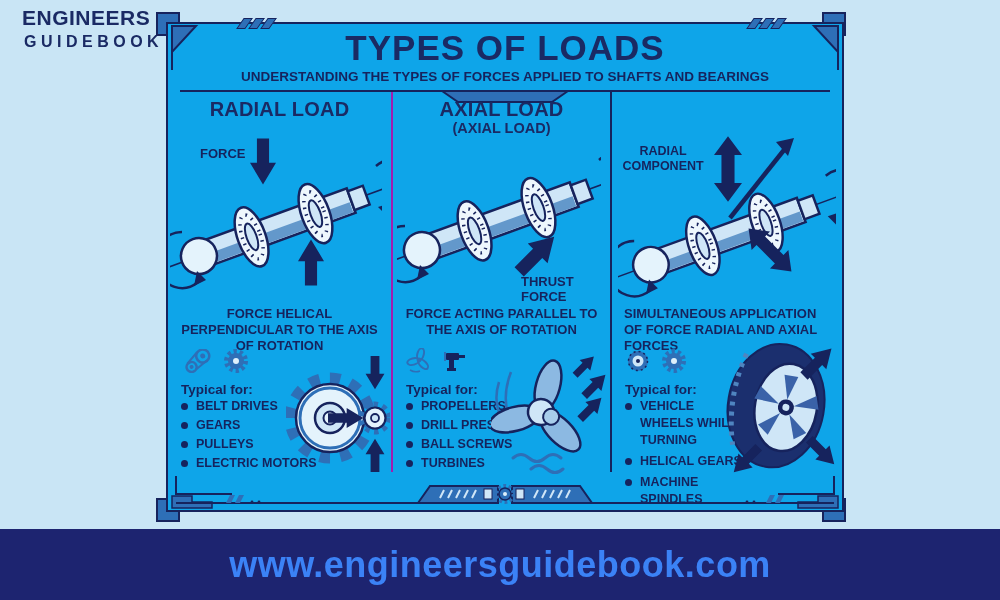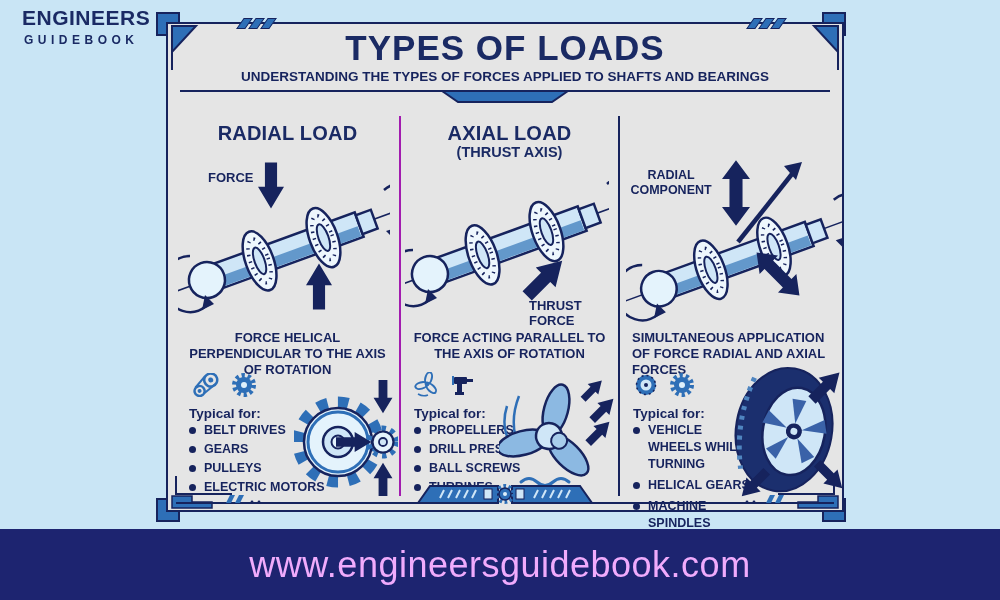--- a/index.html
+++ b/index.html
@@ -5,43 +5,43 @@
   html,body{margin:0;padding:0;}
   body{
     width:1000px;height:600px;position:relative;overflow:hidden;
     background:#c9e5f5;
     font-family:"Liberation Sans",sans-serif;
     color:#16235d;
   }
   
   .brand{position:absolute;left:22px;top:6px;}
   .brand .l1{font-size:21px;font-weight:800;letter-spacing:.5px;color:#1a2a64;}
-  .brand .l2{font-size:12px;font-weight:700;letter-spacing:4.5px;color:#1a2a64;margin-top:3px;margin-left:2px;}
+  .brand .l2{font-size:16px;font-weight:700;letter-spacing:4.5px;color:#1a2a64;margin-top:3px;margin-left:2px;}
   
   .tab{position:absolute;width:20px;height:20px;background:#2e6fb7;border:2px solid #16235d;z-index:1;}
   
   .card{
     position:absolute;left:166px;top:22px;width:678px;height:490px;
-    background:#e5e5e5;border:2px solid #16235d;box-sizing:border-box;z-index:2;
+    background:#0ea5e9;border:2px solid #16235d;box-sizing:border-box;z-index:2;
   }
   .corner{position:absolute;}
   .corner.tl{left:0;top:0;}
   .corner.tr{right:0;top:0;}
   .slashes{position:absolute;top:-6px;display:flex;gap:3px;z-index:3;}
   .slashes i{width:7px;height:9px;background:#2e6fb7;border:1px solid #16235d;transform:skewX(-35deg);}
   .slashes.left{left:72px;} .slashes.right{left:582px;}
   
   .title{position:absolute;top:4px;left:0;right:0;text-align:center;
     font-size:35px;font-weight:800;letter-spacing:1px;color:#1a2a64;}
   .subtitle{position:absolute;top:45px;left:0;right:0;text-align:center;
     font-size:13.5px;font-weight:700;color:#16235d;}
   .uline{position:absolute;top:66px;left:12px;right:12px;height:2px;background:#16235d;}
   .trap{position:absolute;top:66px;left:50%;transform:translateX(-50%);}
   
-  .cols{position:absolute;left:0;top:92px;width:674px;height:380px;display:flex;margin-left:8px;}
+  .cols{position:absolute;left:0;top:68px;width:674px;height:380px;display:flex;}
   .col{position:relative;height:100%;box-sizing:border-box;}
   .col1{width:223px;} .col2{width:219px;border-left:2px solid #a21caf;}
   .col3{width:230px;border-left:2px solid #16235d;}
   .colhead{position:absolute;top:6px;left:0;right:0;text-align:center;
     font-size:20px;font-weight:800;color:#1a2a64;letter-spacing:.2px;}
   .colsub{position:absolute;top:28px;left:0;right:0;text-align:center;
     font-size:14.5px;font-weight:700;color:#1a2a64;}
   .ill{position:absolute;}
   .flabel{position:absolute;font-size:13px;font-weight:800;color:#16235d;line-height:15px;}
   .desc{position:absolute;top:214px;left:8px;right:8px;text-align:center;
@@ -53,21 +53,21 @@
   ul.tlist li{position:relative;padding-left:15px;font-size:12.5px;font-weight:700;
     line-height:17px;margin-bottom:2px;color:#16235d;}
   ul.tlist li::before{content:"";position:absolute;left:0;top:5px;width:7px;height:7px;
     border-radius:50%;background:#16235d;}
   .col3 ul.tlist li{margin-bottom:4px;}
   .w120{max-width:118px;}
   
   .bstrip{position:absolute;left:0;bottom:0;}
   .footer{position:absolute;left:0;top:529px;width:1000px;height:71px;background:#1d2470;
     display:flex;align-items:center;justify-content:center;}
-  .footer .url{font-size:36px;font-weight:400;color:#f0abfc;letter-spacing:.5px;}
+  .footer .url{font-size:36px;font-weight:700;color:#3b82f6;letter-spacing:.5px;}
 </style>
 </head>
 <body>
 
 <svg width="0" height="0" style="position:absolute" aria-hidden="true">
   <defs>
     <symbol id="shaft" viewBox="0 0 220 160" overflow="visible">
       <g stroke="#16235d" transform="rotate(-20 110 80)">
         <line x1="-8" y1="80" x2="228" y2="80" stroke-width="1.5"></line>
         <rect x="28" y="67" width="162" height="26" fill="#cfe6f7" stroke-width="2.5"></rect>
@@ -189,21 +189,21 @@
         <circle cx="89" cy="62" r="4" fill="#cfe6f7" stroke="#16235d" stroke-width="1.8"></circle>
         <use href="#barrow" x="79" y="0" width="20" height="34" fill="#16235d"></use>
         <g transform="rotate(180 89 100)">
             <use href="#barrow" x="79" y="84" width="20" height="34" fill="#16235d"></use>
           </g>
       </svg>
     </div>
 
     <div class="col col2">
       <div class="colhead">AXIAL LOAD</div>
-      <div class="colsub">(THRUST AXIS)</div>
+      <div class="colsub">(AXIAL LOAD)</div>
 
       <svg class="ill" style="left:4px;top:58px;" width="204" height="150" viewBox="0 0 204 150">
         <use href="#shaft" x="-8" y="-8" width="220" height="160"></use>
         <g transform="rotate(-135 140 104)">
             <use href="#barrow" x="126" y="76" width="28" height="56" fill="#16235d"></use>
           </g>
       </svg>
       <div class="flabel" style="left:128px;top:182px;width:70px;">THRUST FORCE</div>
 
       <div class="desc">FORCE ACTING PARALLEL TO THE AXIS OF ROTATION</div>

